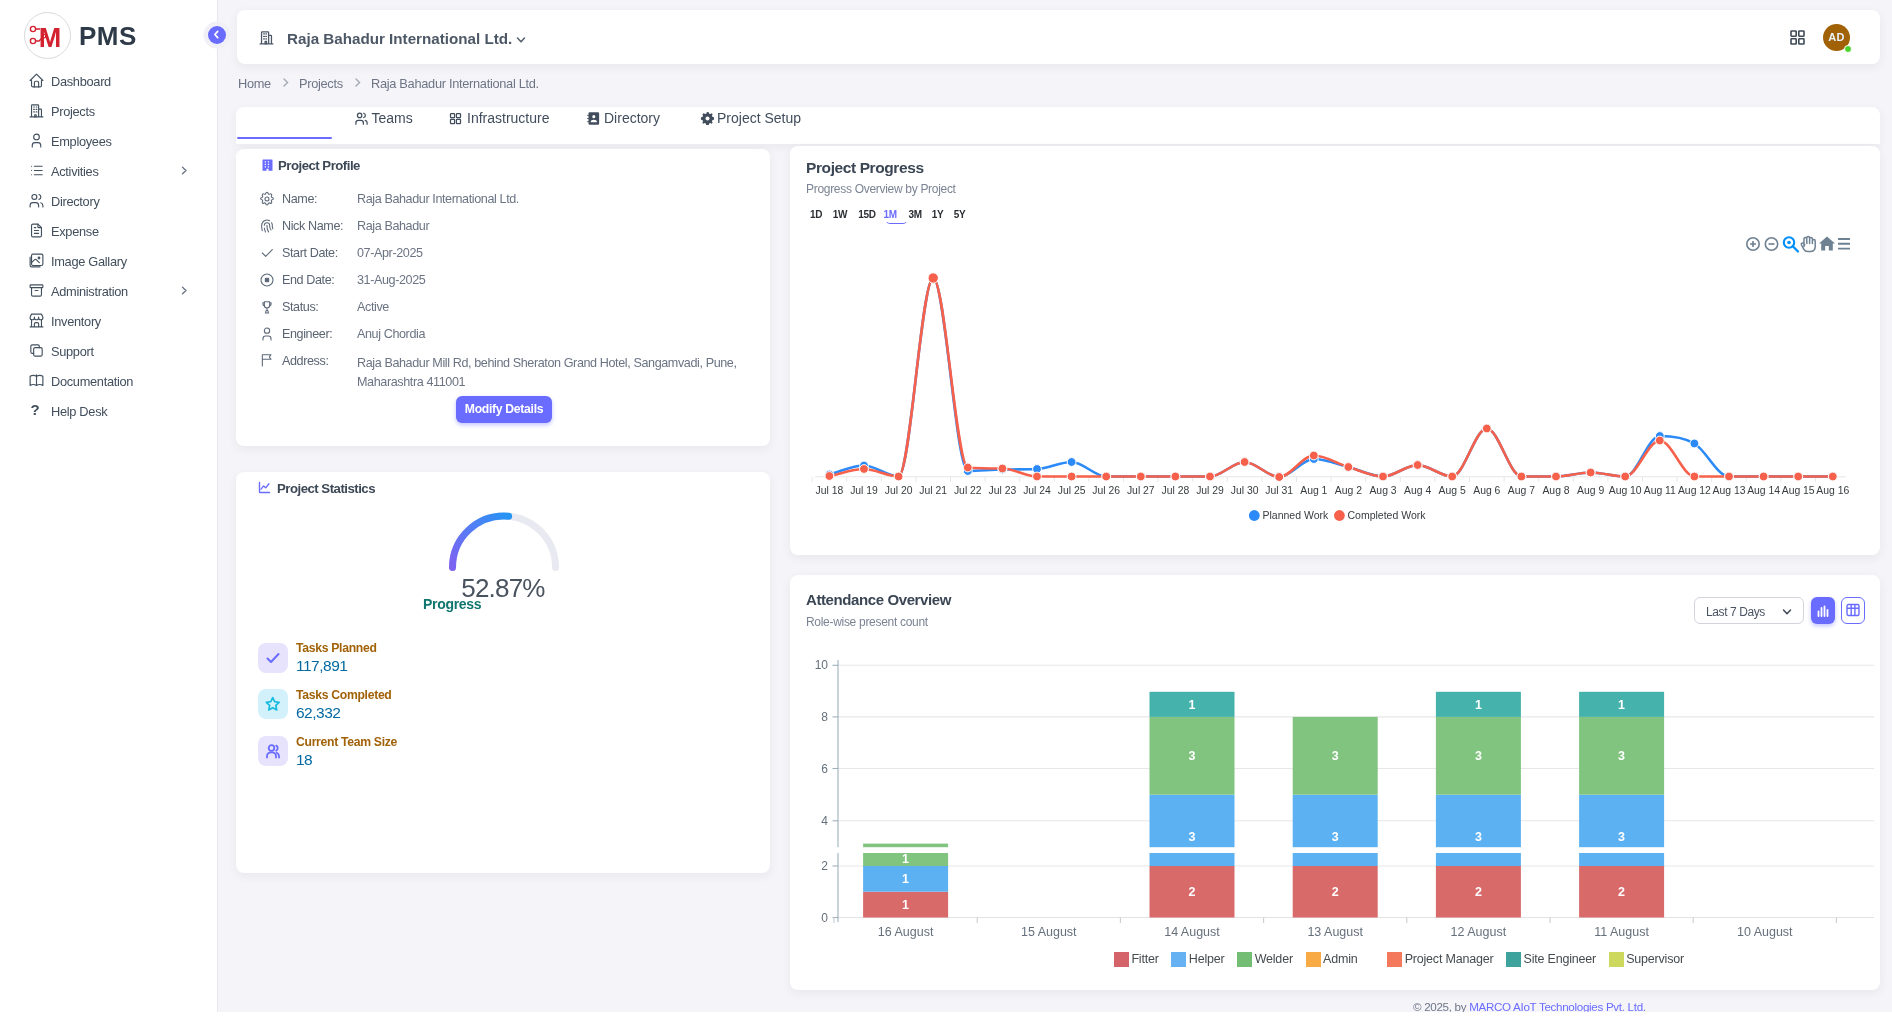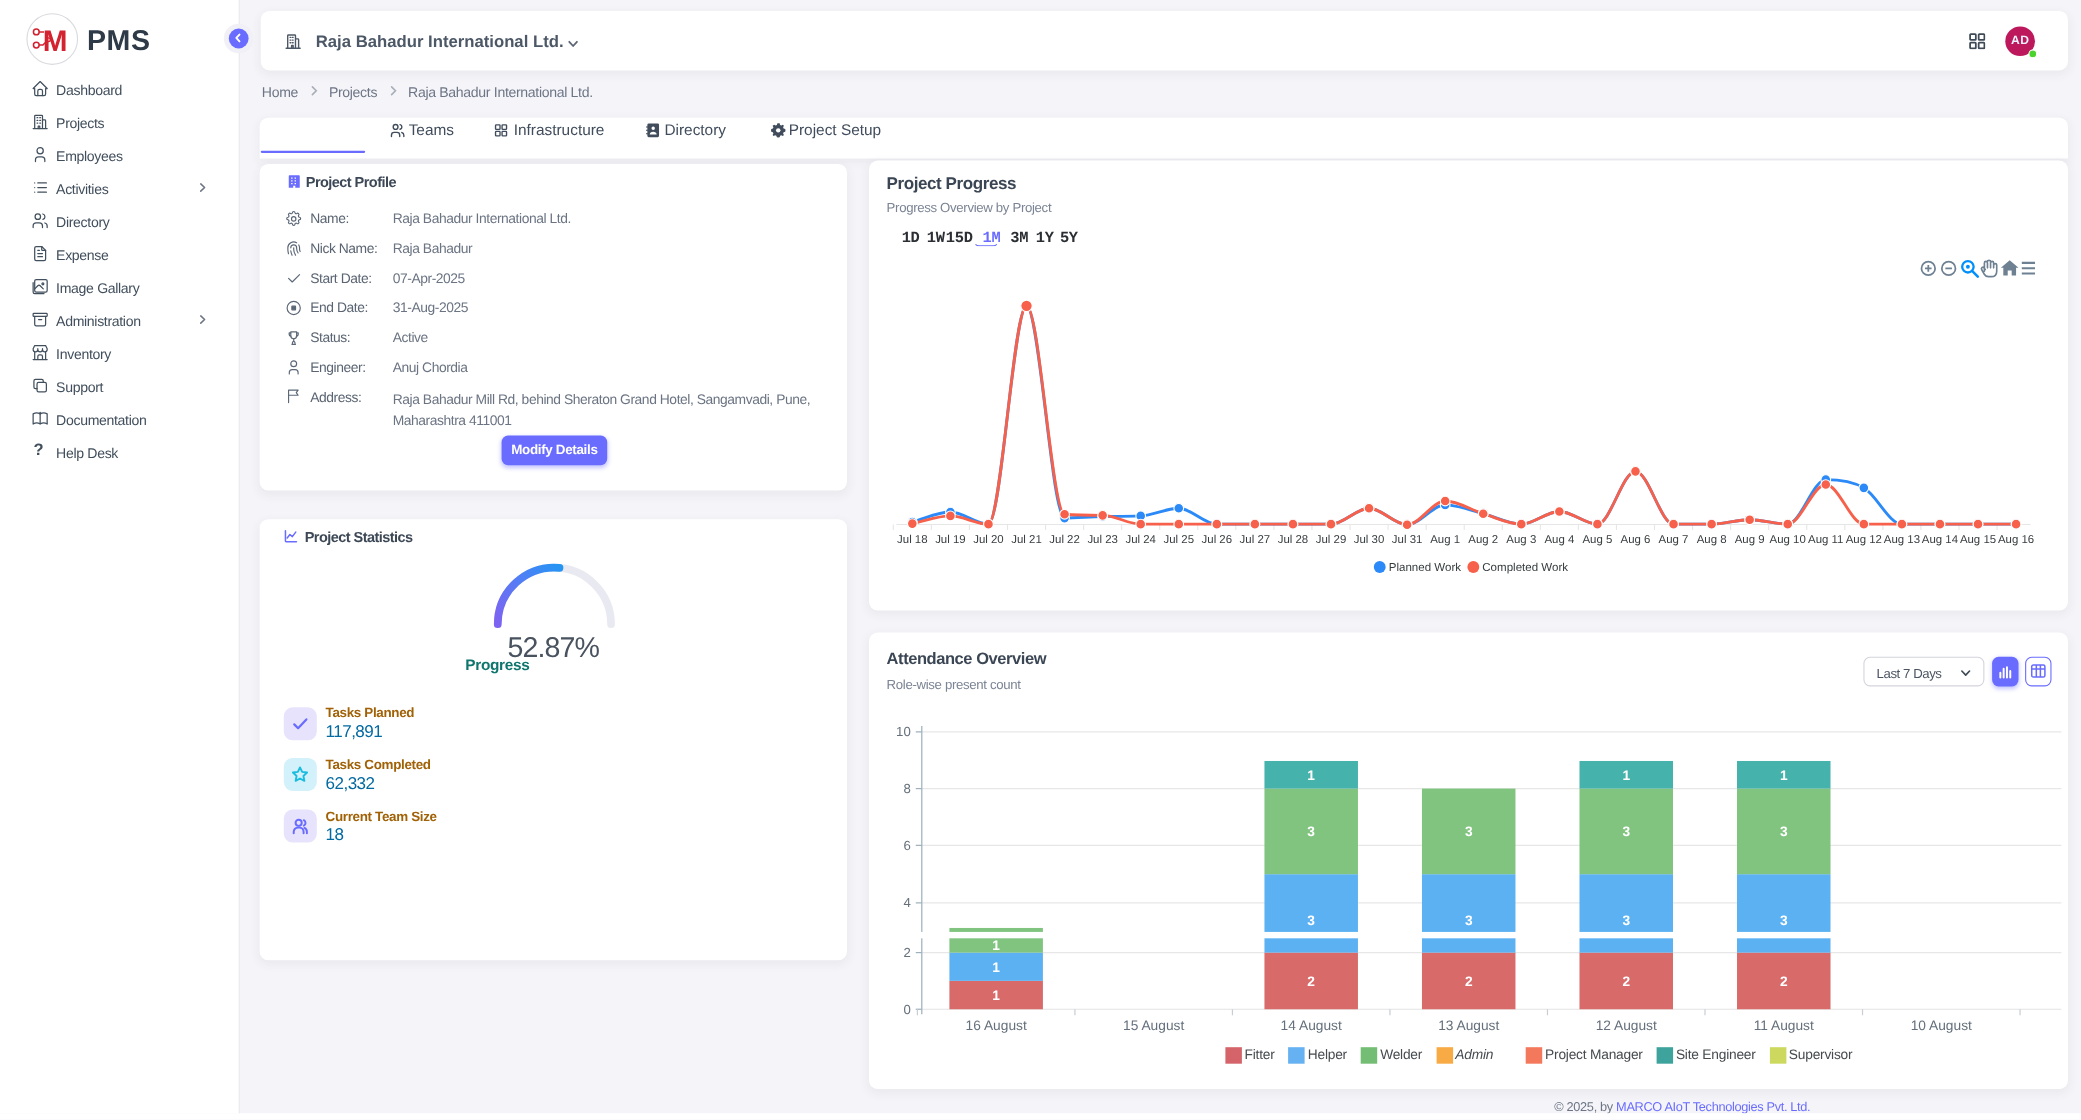--- a/index.html
+++ b/index.html
@@ -21,21 +21,21 @@
   .menu-item .q { position:absolute; left:28px; top:5px; font-size:15px; color:#42505e; font-weight:600; width:14px; text-align:center;}
   .menu-item span.lbl { position:absolute; left:51px; top:7.5px; font-size:12.8px; letter-spacing:-0.3px; color:#414e5c; font-weight:400; }
   .menu-item .chev { position:absolute; left:179px; top:9px; }
 
   
   .header-card { left:237px; top:10px; width:1643px; height:54px; }
   .hdr-title { position:absolute; left:287px; top:29.5px; font-size:15.2px; font-weight:600; color:#4d5866; }
   .hdr-bld { position:absolute; left:258px; top:29px; }
   .hdr-chev { position:absolute; left:514px; top:33px; }
   .hdr-grid { position:absolute; left:1790px; top:30px; }
-  .avatar { position:absolute; left:1823px; top:24px; width:27px; height:27px; border-radius:50%; background:#be185d; }
+  .avatar { position:absolute; left:1823px; top:24px; width:27px; height:27px; border-radius:50%; background:#a16207; }
   .avatar span { position:absolute; width:100%; text-align:center; top:7px; font-size:11px; font-weight:700; color:#eaf3fb; letter-spacing:0.3px;}
   .avatar i { position:absolute; right:-2px; bottom:-2px; width:8px; height:8px; border-radius:50%; background:#4ad32c; border:1.5px solid #fff; }
 
   
   .bc { position:absolute; top:75.5px; font-size:12.8px; letter-spacing:-0.3px; color:#6d7585; }
   .bc b { font-weight:400; color:#6d7585; }
   .bc-sep { position:absolute; top:77px; }
 
   
   .tabbar { left:236px; top:107px; width:1644px; height:37px; border-radius:8px 8px 0 0; background:#fff; box-shadow:0 3px 9px 1px rgba(51,48,60,.05); position:absolute; }
@@ -61,21 +61,21 @@
   .stat-ic.lav { background:#e7e3fc; }
   .stat-ic.cyn { background:#d2f1fa; }
   .stat-ic svg { position:absolute; left:6px; top:6px; }
   .stat-lb { position:absolute; left:60px; font-size:12.2px; letter-spacing:-0.3px; font-weight:700; color:#a16207; }
   .stat-vl { position:absolute; left:60px; font-size:15.5px; letter-spacing:-0.5px; font-weight:400; color:#0369a1; }
 
   
   .progress-card { left:790px; top:146px; width:1090px; height:409px; }
   .pg-title { position:absolute; left:16px; top:13px; font-size:15.5px; letter-spacing:-0.4px; font-weight:700; color:#3b4654; }
   .pg-sub { position:absolute; left:16px; top:36px; font-size:12px; letter-spacing:-0.3px; color:#7b8494; }
-  .rng { position:absolute; top:62.5px; width:26px; margin-left:-13px; text-align:right; font-size:14px; letter-spacing:-0.3px; font-weight:700; color:#2b2f33;font-family:Liberation Mono, monospace; }
+  .rng { position:absolute; top:62.5px; width:26px; margin-left:-13px; text-align:left; font-size:10px; letter-spacing:-0.3px; font-weight:700; color:#2b2f33; }
   .rng.sel { color:#696cff; }
   .rng-underline { position:absolute; left:95px; top:61px; width:23px; height:16.5px; border:1.5px solid transparent; border-bottom-color:#696cff; border-radius:0 0 5px 5px; }
 
   
   .attend-card { left:790px; top:575px; width:1090px; height:415px; }
   .at-title { position:absolute; left:16px; top:16px; font-size:15px; letter-spacing:-0.4px; font-weight:700; color:#3b4654; }
   .at-sub { position:absolute; left:16px; top:40px; font-size:12px; letter-spacing:-0.3px; color:#7b8494; }
   .at-select { position:absolute; left:904px; top:22px; width:110px; height:27px; border:1px solid #d4d4dd; border-radius:6px; background:#fff; }
   .at-select span { position:absolute; left:11px; top:6.5px; font-size:12px; letter-spacing:-0.4px; color:#4a5462; }
   .at-btn1 { position:absolute; left:1021px; top:22px; width:24px; height:27px; background:#696cff; border-radius:6px; box-shadow:0 2px 4px rgba(105,108,255,.4);}
@@ -581,21 +581,21 @@
   <text x="1192.0" y="936" font-size="12.5" fill="#65707c" text-anchor="middle">14 August</text>
   <text x="1335.2" y="936" font-size="12.5" fill="#65707c" text-anchor="middle">13 August</text>
   <text x="1478.4" y="936" font-size="12.5" fill="#65707c" text-anchor="middle">12 August</text>
   <text x="1621.6" y="936" font-size="12.5" fill="#65707c" text-anchor="middle">11 August</text>
   <text x="1764.8" y="936" font-size="12.5" fill="#65707c" text-anchor="middle">10 August</text>
   </svg>
   <div style="position:absolute; left:1113.9px; top:951.5px; display:flex; gap:12.7px; font-size:12.5px; letter-spacing:-0.2px; color:#464b4f;">
       <span style="display:inline-flex; align-items:center;"><span style="width:15px;height:15px;background:#d5646a;display:inline-block;margin-right:2.5px;"></span>Fitter</span>
       <span style="display:inline-flex; align-items:center;"><span style="width:15px;height:15px;background:#66b1f1;display:inline-block;margin-right:2.5px;"></span>Helper</span>
       <span style="display:inline-flex; align-items:center;"><span style="width:15px;height:15px;background:#74bd74;display:inline-block;margin-right:2.5px;"></span>Welder</span>
-      <span style="display:inline-flex; font-style:italic;"><span style="width:15px;height:15px;background:#f8ab44;display:inline-block;margin-right:2.5px;"></span>Admin</span>
+      <span style="display:inline-flex; "><span style="width:15px;height:15px;background:#f8ab44;display:inline-block;margin-right:2.5px;"></span>Admin</span>
       <span style="display:inline-flex; align-items:center;padding-left:17px;"><span style="width:15px;height:15px;background:#f4795c;display:inline-block;margin-right:2.5px;"></span>Project Manager</span>
       <span style="display:inline-flex; align-items:center;"><span style="width:15px;height:15px;background:#3fa39d;display:inline-block;margin-right:2.5px;"></span>Site Engineer</span>
       <span style="display:inline-flex; align-items:center;"><span style="width:15px;height:15px;background:#ccd95e;display:inline-block;margin-right:2.5px;"></span>Supervisor</span>
     </div>
 
   <div class="footer">© 2025, by <a>MARCO AIoT Technologies Pvt. Ltd.</a></div>
   <div class="bottom-strip"></div>
 </div>
 
 </body></html>

